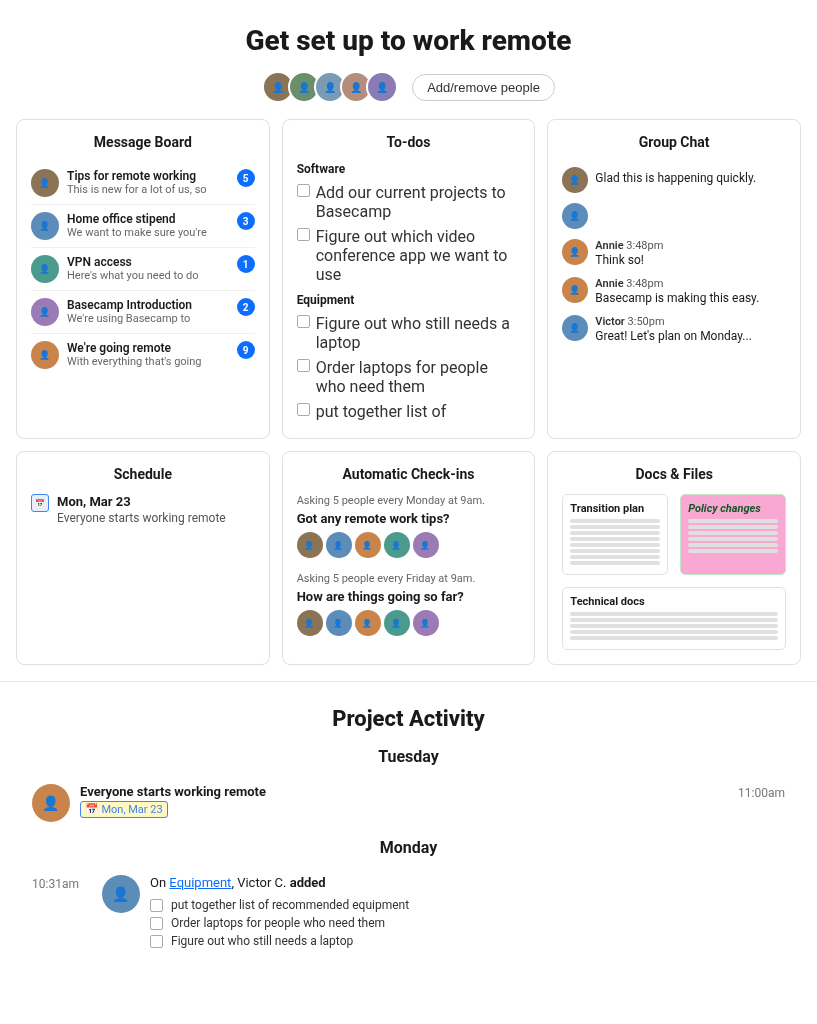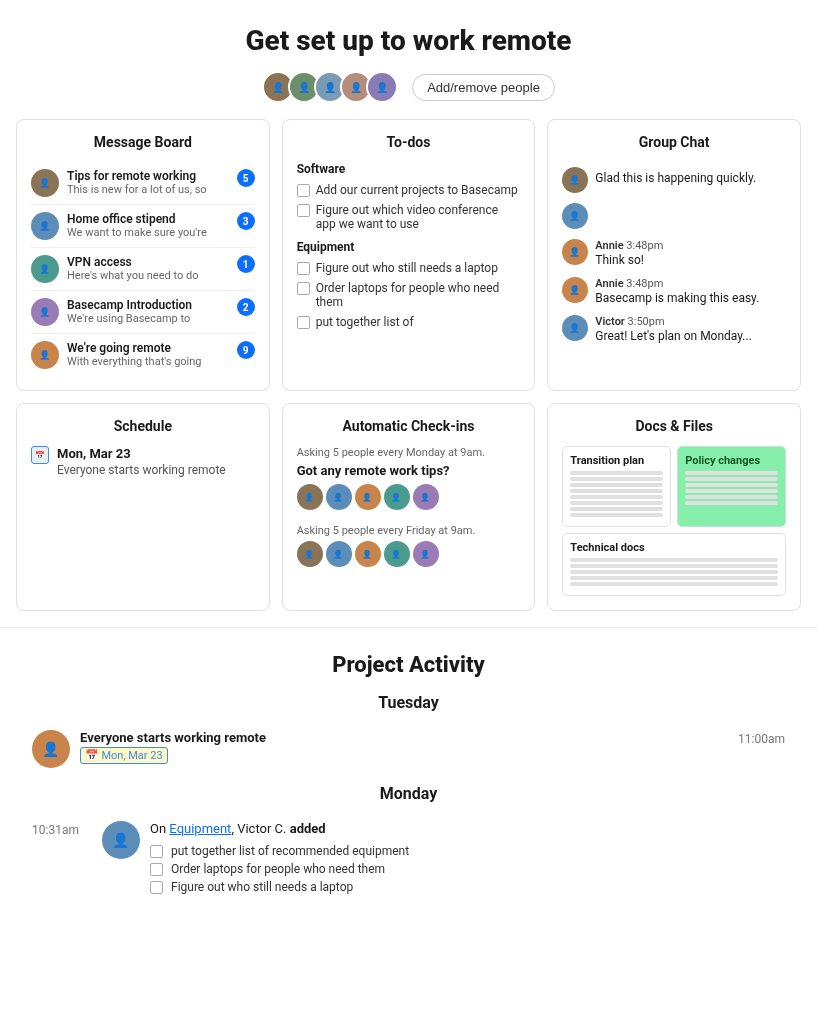--- a/index.html
+++ b/index.html
@@ -135,21 +135,21 @@
       font-weight: 700;
       font-size: 12px;
       margin: 6px 0 4px;
       color: #1a1a1a;
     }
     .todo-item {
       display: flex;
       align-items: flex-start;
       gap: 6px;
       padding: 3px 0;
-      font-size: 12px;
+      font-size: 16px;
       color: #333;
     }
     .todo-checkbox {
       width: 13px;
       height: 13px;
       border: 1.5px solid #aaa;
       border-radius: 2px;
       flex-shrink: 0;
       margin-top: 1px;
       background: #fff;
@@ -215,31 +215,31 @@
       align-items: center;
       justify-content: center;
       font-size: 8px;
       color: #fff;
       font-weight: bold;
     }
     
     .docs-grid {
       display: grid;
       grid-template-columns: 1fr 1fr;
-      gap: 6px;
+      gap: 12px;
     }
     .doc-card {
       border: 1px solid #e0e0e0;
       border-radius: 5px;
       padding: 7px;
       font-size: 10px;
     }
     .doc-title { font-weight: 700; font-size: 11px; margin-bottom: 4px; color: #1a1a1a; }
     .doc-line { height: 4px; background: #e0e0e0; border-radius: 2px; margin: 2px 0; }
-    .doc-green { background: #86efac; border-color: #c3e6cb; }
+    .doc-green { background: #f9a8d4; border-color: #c3e6cb; font-style: italic; }
     .doc-green .doc-title { color: #155724; }
     .doc-tech { grid-column: 1 / -1; }
     
     .activity-section {
       background: #fff;
       padding: 24px 16px;
       border-top: 1px solid #e8e8e8;
     }
     .activity-title {
       text-align: center;
@@ -459,20 +459,21 @@
     <div class="checkin-avatars">
               <div class="sm-avatar av-brown">👤</div>
               <div class="sm-avatar av-blue">👤</div>
               <div class="sm-avatar av-orange">👤</div>
               <div class="sm-avatar av-teal">👤</div>
               <div class="sm-avatar av-purple">👤</div>
             </div>
   </div>
           <div class="checkin-item">
     <div class="checkin-asking">Asking 5 people every Friday at 9am.</div>
+    <div class="checkin-question">How are things going so far?</div>
     <div class="checkin-avatars">
               <div class="sm-avatar av-brown">👤</div>
               <div class="sm-avatar av-blue">👤</div>
               <div class="sm-avatar av-orange">👤</div>
               <div class="sm-avatar av-teal">👤</div>
               <div class="sm-avatar av-purple">👤</div>
             </div>
   </div>
         </div>
     </div>

